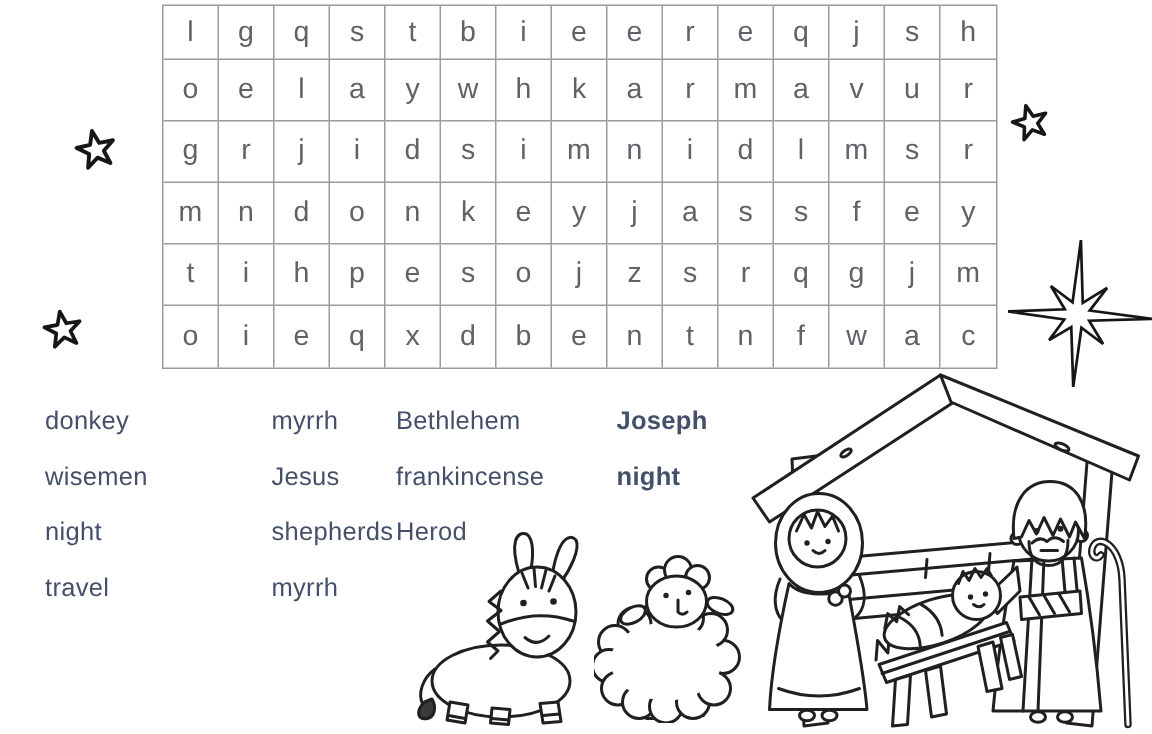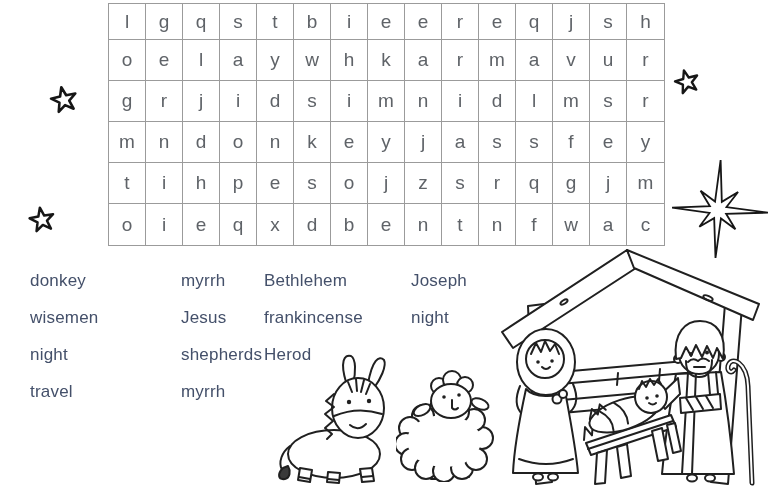--- a/index.html
+++ b/index.html
@@ -12,21 +12,21 @@
            border:1px solid #9b9b9b;background:#fff;}
   .cell{border-right:1px solid #9b9b9b;border-bottom:1px solid #9b9b9b;
         display:flex;align-items:center;justify-content:center;
         font-size:19px;color:#5f6368;}
   .cell:nth-child(15n){border-right:none;}
   .cell:nth-last-child(-n+15){border-bottom:none;}
   
   .wcol{position:absolute;top:262px;display:flex;flex-direction:column;}
   .wcol .word{height:37.2px;display:flex;align-items:center;
               font-size:17px;color:#44506a;letter-spacing:.2px;}
-  .c1{left:30px;} .c2{left:149px;margin-left:32px;} .c3{left:264px;} .c4{left:411px;}
+  .c1{left:30px;} .c2{left:149px;margin-left:32px;} .c3{left:264px;} .c4{left:411px;font-weight:bold;}
   .deco{position:absolute;}
   svg{display:block;}
 </style>
 </head>
 <body>
 
 <div class="page">
 
   <div class="ws-grid" id="grid">
       <div class="cell">l</div>

